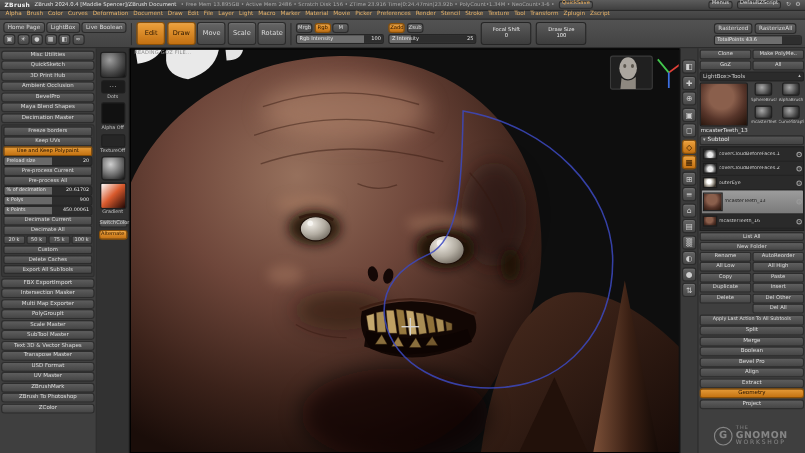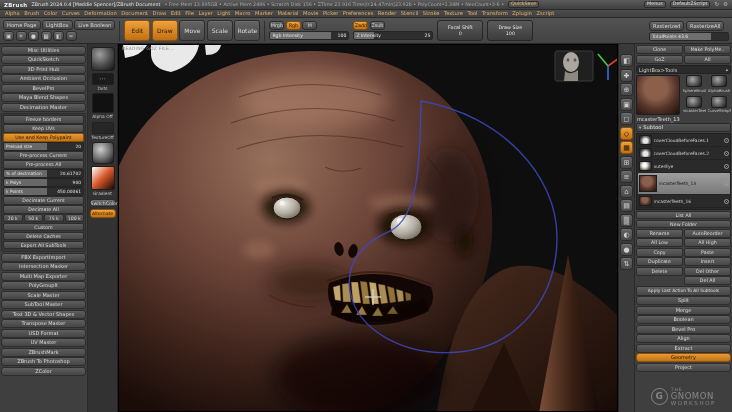--- a/index.html
+++ b/index.html
@@ -122,21 +122,21 @@
   .eye::after{content:"";position:absolute;left:1.2px;top:1.2px;width:1.6px;height:1.6px;border-radius:50%;background:#9a9a9a;}
   .btn-rows .row2{display:grid;grid-template-columns:1fr 1fr;gap:1px;margin:.5px 0;}
   .wide{height:10px;font-size:4.4px;}
 
   
   .watermark{position:absolute;right:16px;bottom:6px;display:flex;align-items:center;gap:3px;opacity:.5;z-index:40;color:#cdcdcd;}
   .wm-logo{width:17px;height:17px;border:1.6px solid #cdcdcd;border-radius:50%;font-size:9px;line-height:14px;
     text-align:center;font-weight:bold;}
   .wm-text{display:flex;flex-direction:column;line-height:1;}
   .wm-the{font-size:4.5px;letter-spacing:1px;}
-  .wm-gnomon{font-size:8.5px;font-weight:normal;letter-spacing:.5px;}
+  .wm-gnomon{font-size:8.5px;font-weight:bold;letter-spacing:.5px;}
   .wm-workshop{font-size:5.5px;letter-spacing:1.6px;}
 </style>
 </head>
 <body>
 
 <div id="app">
 
   <header class="titlebar">
     <span class="logo">ZBrush</span>
     <span class="tb-title">ZBrush 2024.0.4 [Maddie Spencer]/ZBrush Document</span>

